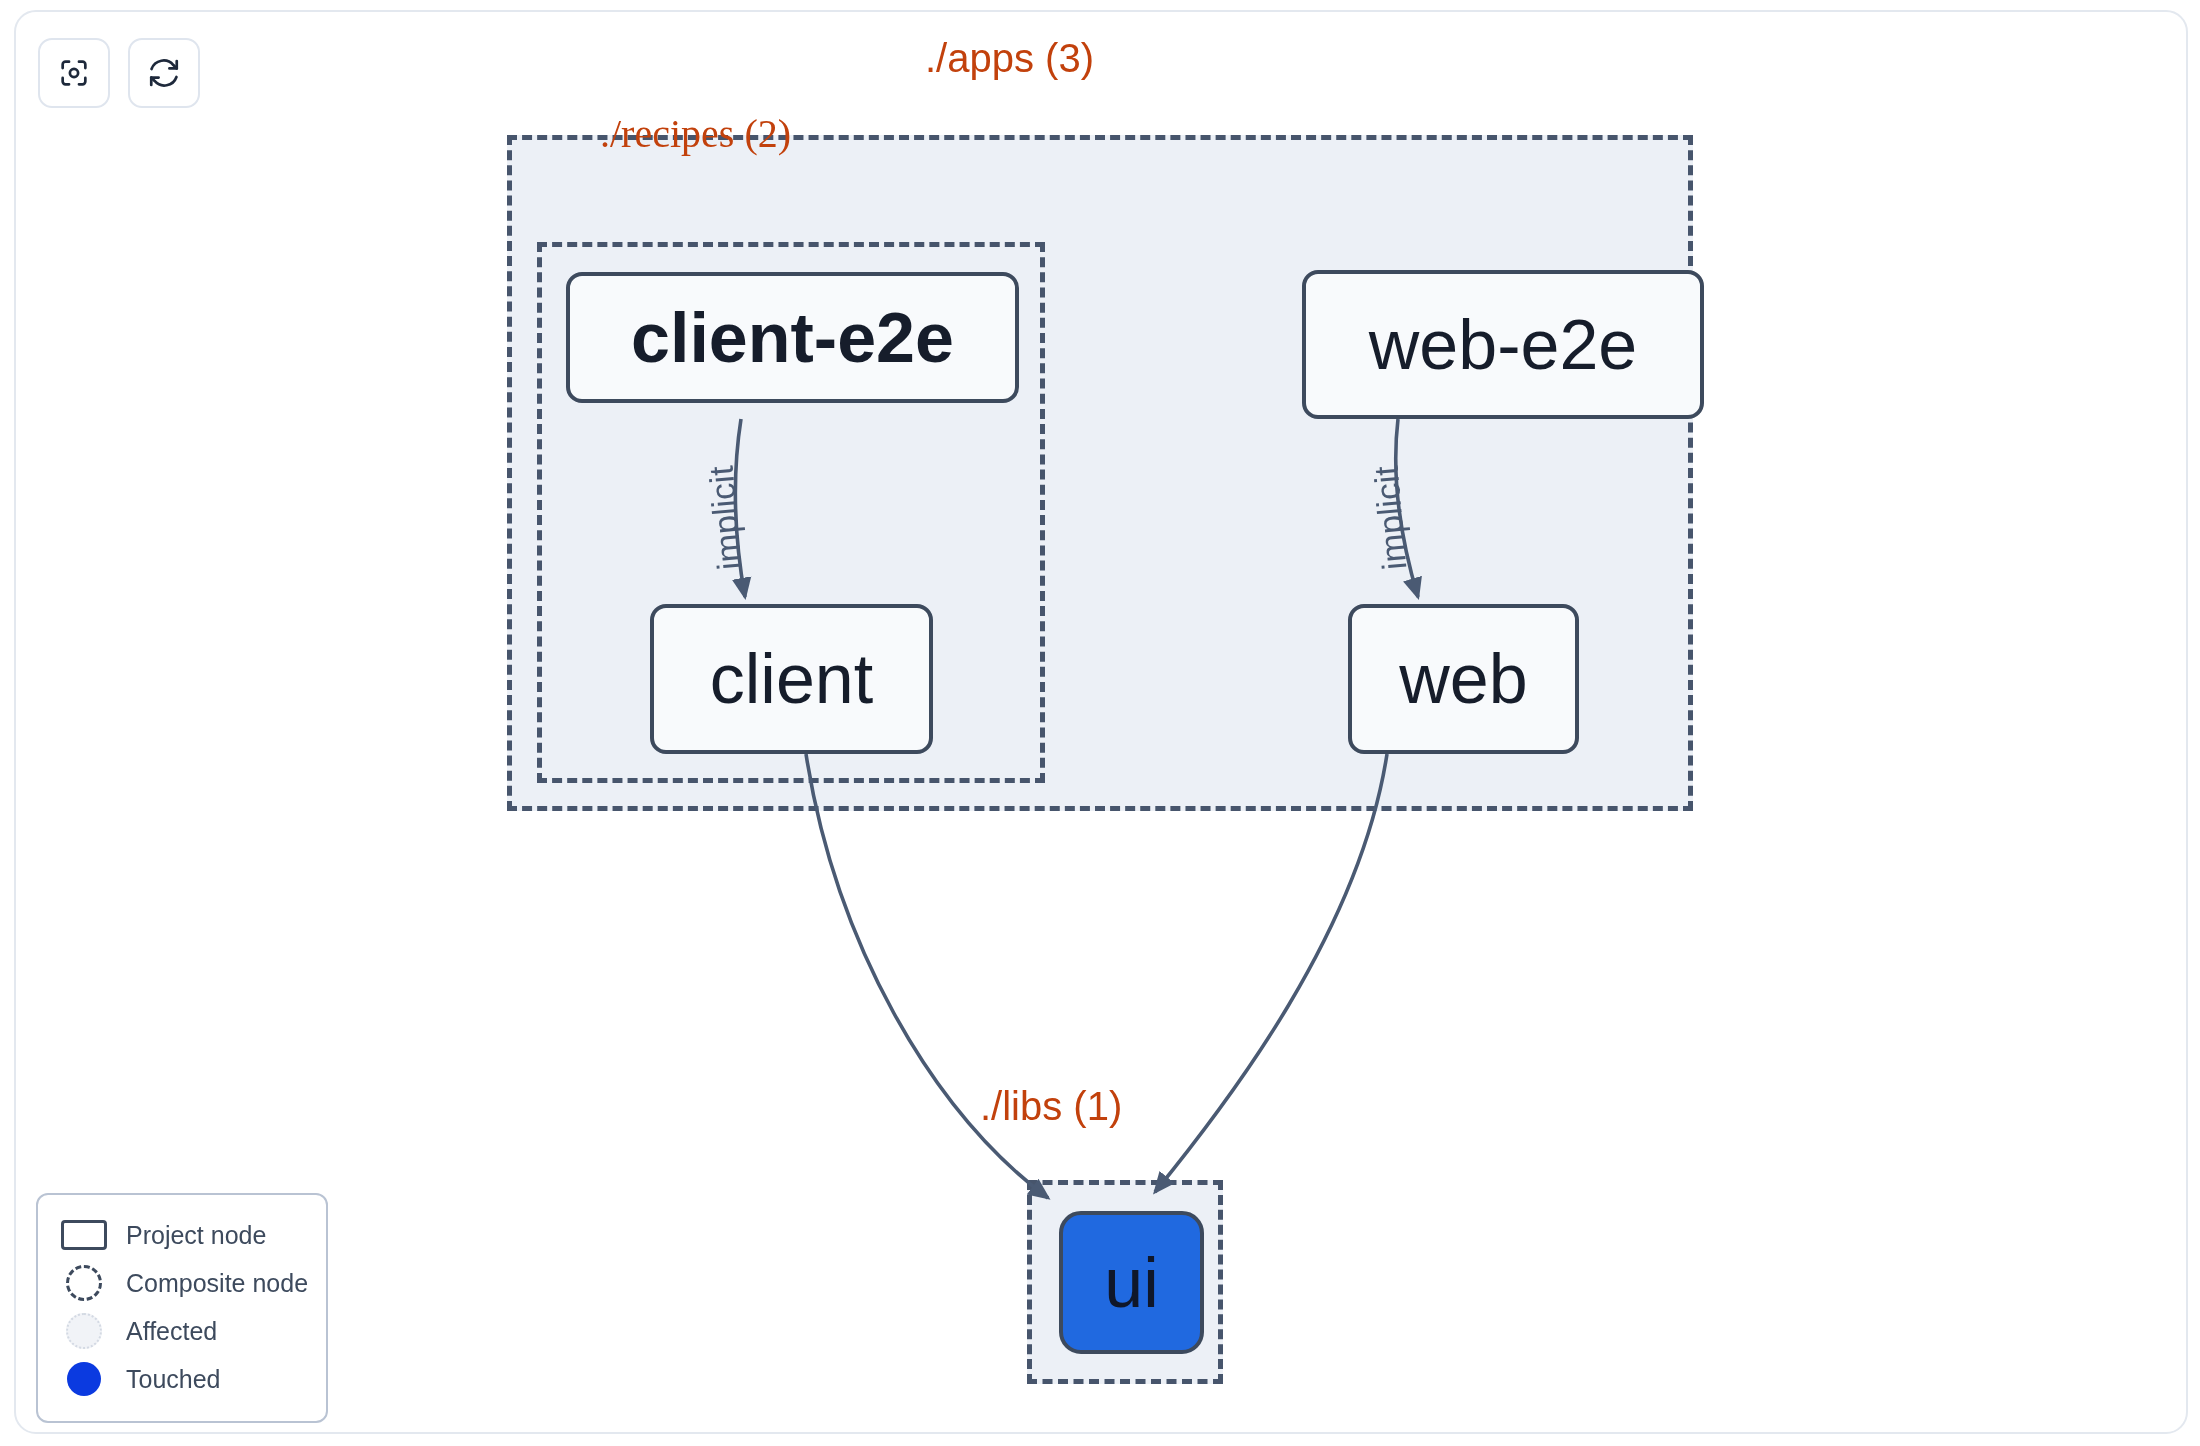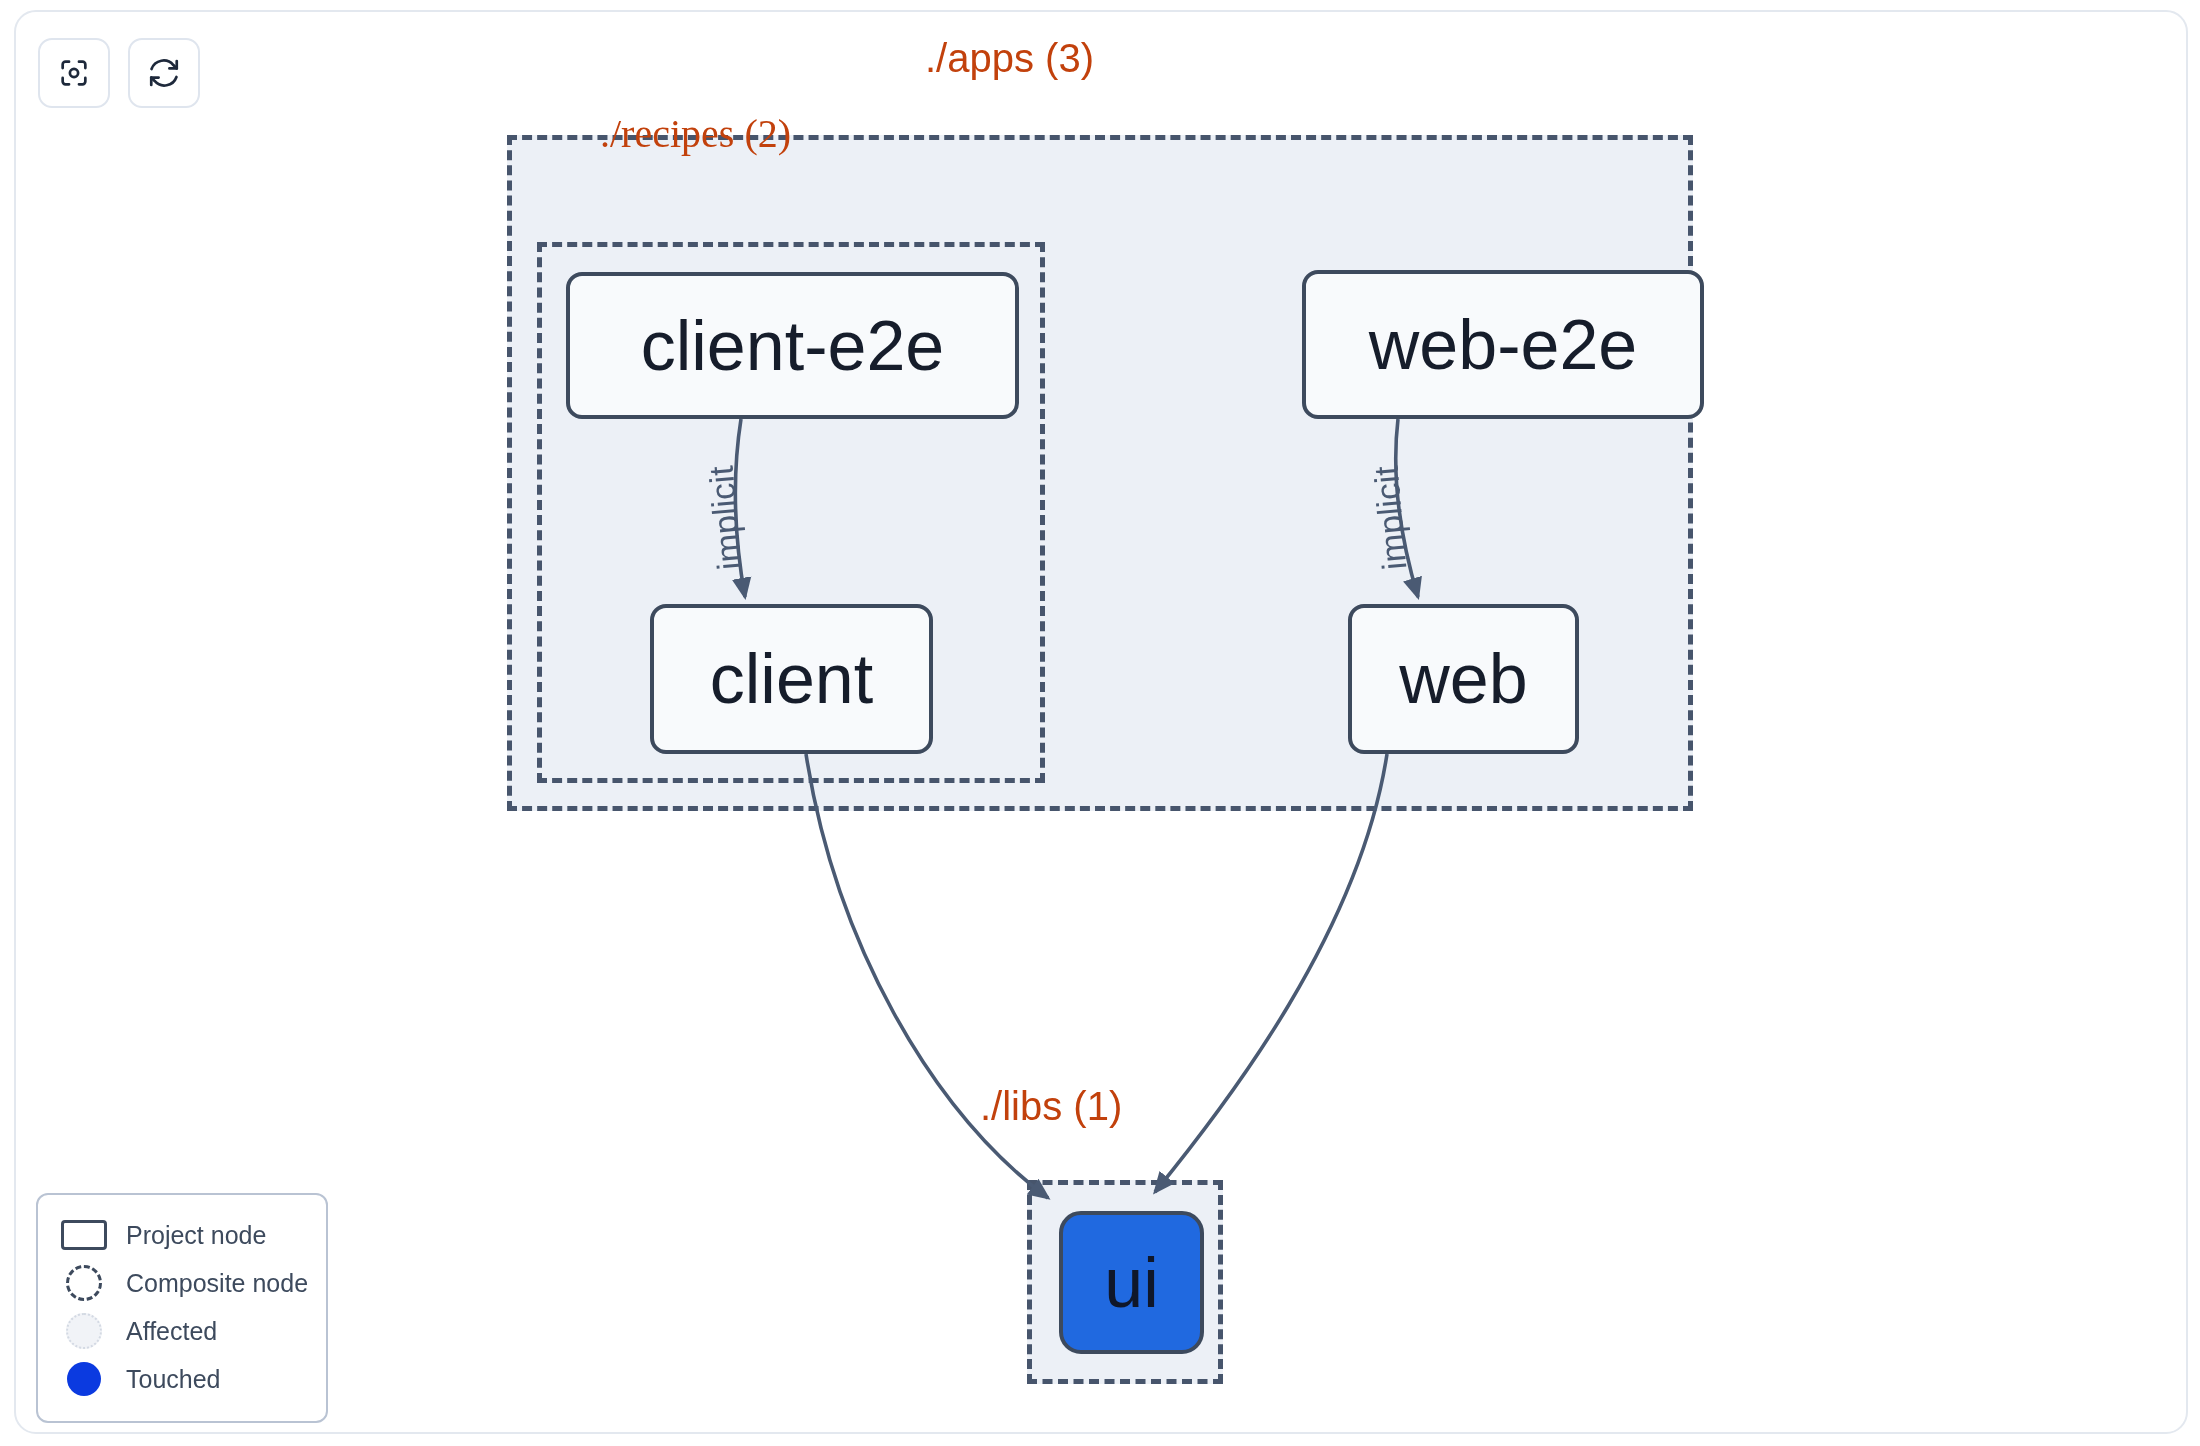--- a/index.html
+++ b/index.html
@@ -230,21 +230,21 @@
     <div style="position:absolute;left:725px;top:518px;z-index:28;
                 transform:translate(-50%,-50%) rotate(-95deg);
                 color:#4a5a73;font-size:34px;line-height:1;white-space:nowrap;
                 font-family:'Liberation Sans',sans-serif;">implicit</div>
 
     <div style="position:absolute;left:1390px;top:518px;z-index:28;
                 transform:translate(-50%,-50%) rotate(-95deg);
                 color:#4a5a73;font-size:34px;line-height:1;white-space:nowrap;
                 font-family:'Liberation Sans',sans-serif;">implicit</div>
 
-    <div class="node" style="left:566px;top:272px;width:453px;height:147px;">client-e2e</div>
+    <div class="node" style="left:566px;top:272px;width:453px;height:131px;font-weight:bold;">client-e2e</div>
     <div class="node" style="left:1262px;top:270px;width:402px;height:149px;margin-left:40px;">web-e2e</div>
     <div class="node" style="left:1348px;top:604px;width:231px;height:150px;">web</div>
     <div class="node" style="left:650px;top:604px;width:283px;height:150px;">client</div>
     <div class="node touched" style="left:1059px;top:1211px;width:145px;height:143px;">ui</div>
   </div>
 
   <div id="legend">
     <div class="legend-row">
       <span class="legend-swatch">
         <span class="sw-project"></span>

